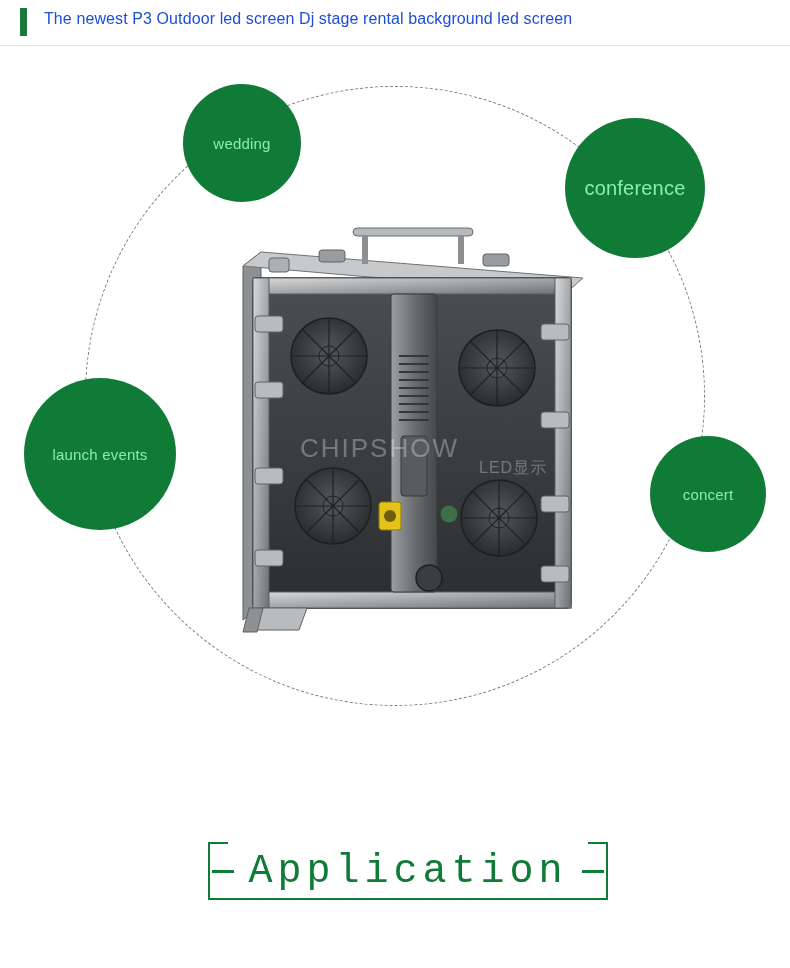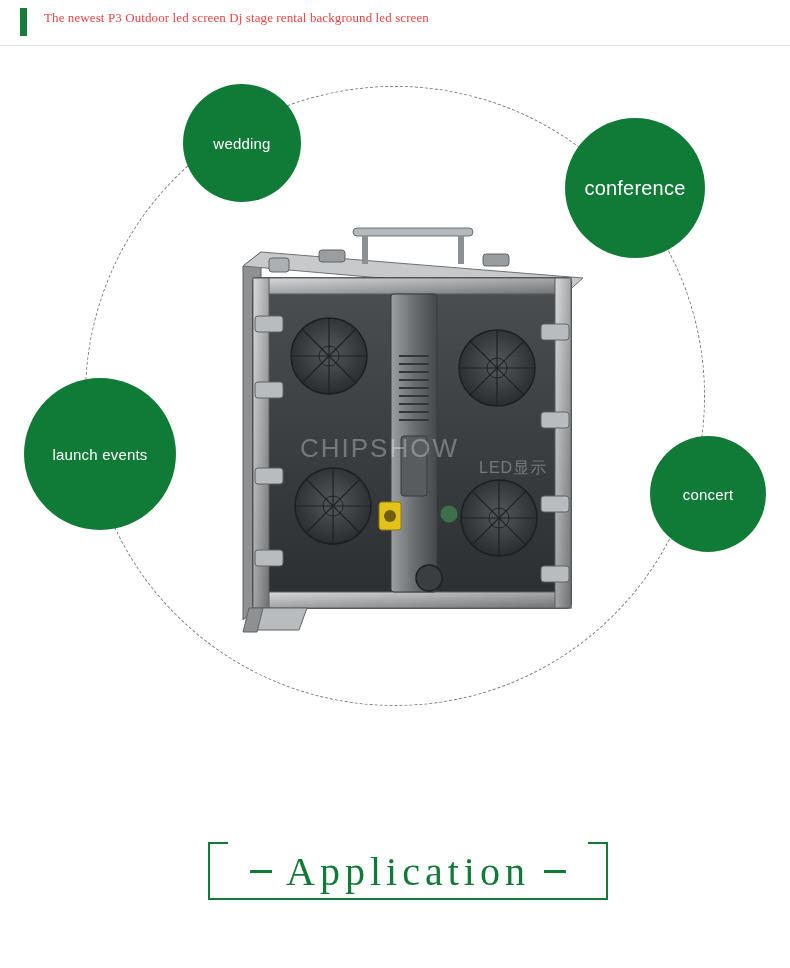--- a/index.html
+++ b/index.html
@@ -28,25 +28,24 @@
     left: 20px;
     top: 8px;
     width: 7px;
     height: 28px;
     background: #1a7a3c;
   }
   #header-title {
     position: absolute;
     left: 44px;
     top: 10px;
-    font-size: 13px;
-    color: #ef4444;
+    font-size: 16px;
+    color: #1d4ed8;
     letter-spacing: 0.1px;
     white-space: nowrap;
-    font-family: Liberation Serif, serif;
   }
   #header-rule {
     position: absolute;
     left: 0;
     top: 45px;
     width: 790px;
     height: 1px;
     background: #e3e3e3;
   }
 
@@ -66,21 +65,21 @@
     height: 620px;
     border: 1.6px dashed #7c7c7c;
     border-radius: 50%;
     box-sizing: border-box;
   }
 
   .bubble {
     position: absolute;
     border-radius: 50%;
     background: #0f7b36;
-    color: #ffffff;
+    color: #86efac;
     display: flex;
     align-items: center;
     justify-content: center;
     text-align: center;
     font-size: 15px;
     letter-spacing: 0.2px;
     box-sizing: border-box;
   }
   .bubble span { display: block; padding: 0 8px; }
 
@@ -148,21 +147,21 @@
   #app-title {
     position: absolute;
     left: 208px;
     top: 4px;
     width: 400px;
     height: 62px;
     display: flex;
     align-items: center;
     justify-content: center;
     gap: 14px;
-    font-family: Liberation Serif, serif;
+    font-family: Liberation Mono, monospace;
     font-size: 40px;
     color: #0f7b36;
     letter-spacing: 5px;
   }
   .dash {
     display: inline-block;
     width: 22px;
     height: 3px;
     background: #0f7b36;
   }

